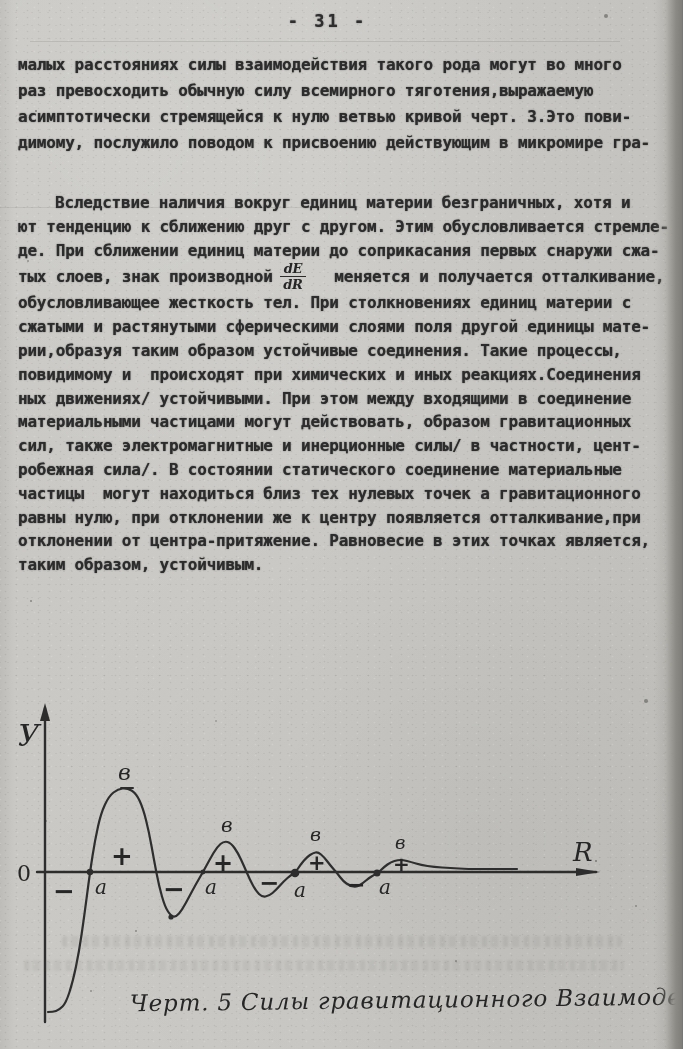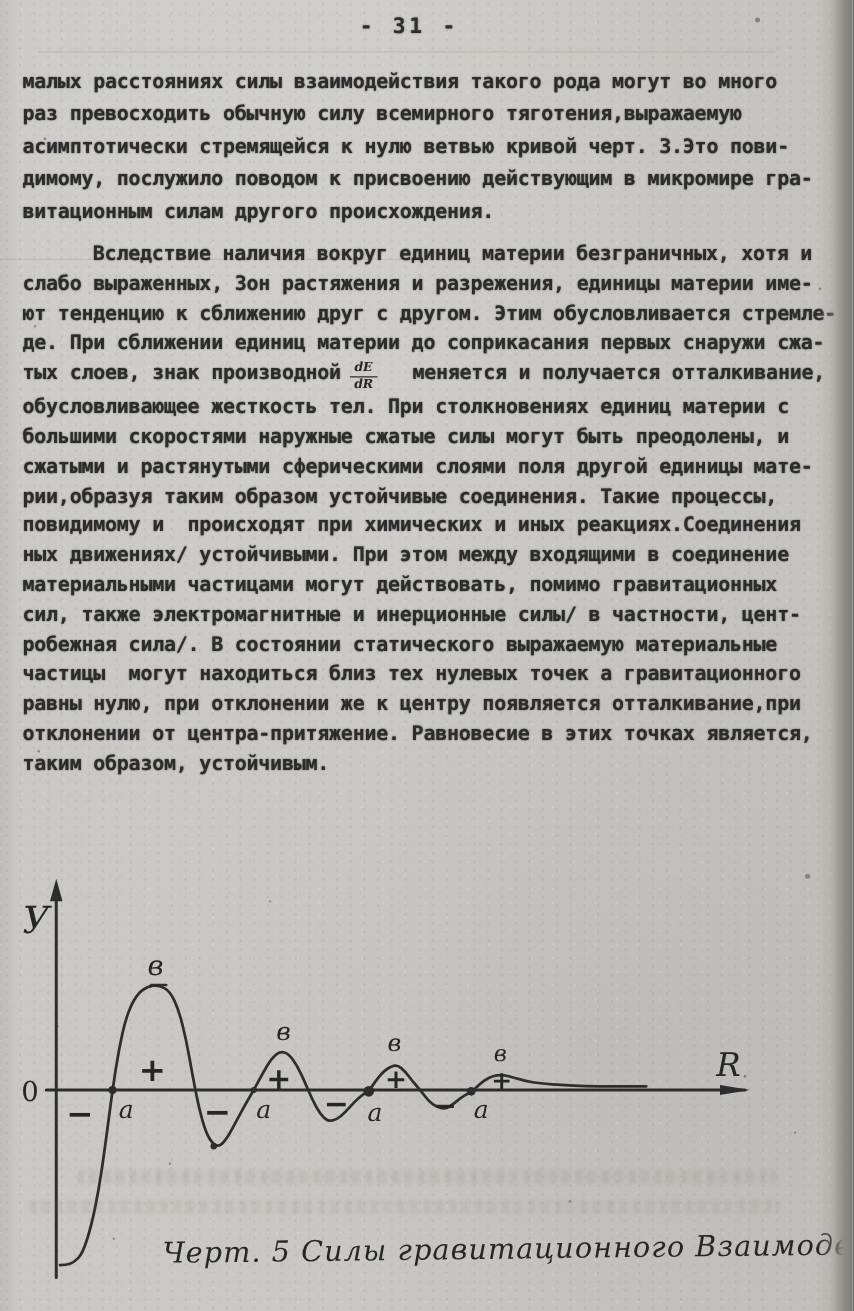--- a/index.html
+++ b/index.html
@@ -43,25 +43,25 @@
   }
   .para{position:absolute;left:18px;}
   .p1{top:52px;}
   .p2{top:191px;}
   .tline{
     white-space:pre;font-size:16px;font-weight:bold;color:#2c2c2c;
     letter-spacing:-0.2px;text-shadow:0 0 1.3px rgba(44,44,44,.85);
   }
   .p1 .tline{line-height:26px;}
   .p2 .tline{line-height:23.8px;}
-  .indent{text-indent:37px;text-align:center;}
+  .indent{text-indent:37px;}
   .fraction{
     display:inline-block;text-align:center;vertical-align:-7px;line-height:1;
     font-family:"DejaVu Serif","Liberation Serif",serif;font-style:italic;
-    font-size:10px;font-weight:bold;margin:0 28px 0 7px;text-shadow:none;color:#262626;
+    font-size:13px;font-weight:bold;margin:0 28px 0 7px;text-shadow:none;color:#262626;
   }
   .fraction .num{display:block;padding:0 4px 1px;border-bottom:1.6px solid #2c2c2c;}
   .fraction .den{display:block;padding-top:1px;}
   .figure-svg{position:absolute;left:0;top:700px;width:683px;height:349px;}
   .figure-svg .ax{stroke:#2d2d2d;stroke-width:2.4;stroke-linecap:round;}
   .figure-svg .ax2{stroke:#2d2d2d;stroke-width:2;stroke-linecap:round;}
   .figure-svg .curve{stroke:#2e2e2e;stroke-width:2.2;fill:none;stroke-linecap:round;stroke-linejoin:round;}
   .figure-svg .ink{fill:#2d2d2d;}
   .figure-svg text{fill:#262626;font-family:"DejaVu Serif","Liberation Serif",serif;}
   .figure-svg text.it{font-style:italic;}
@@ -87,38 +87,35 @@
   <div class="crease crease-2"></div>
   <div class="speck" style="left:35px;top:110px;"></div>
 
   <div class="page-number">- 31 -</div>
 
   <div class="para p1">
     <div class="tline">малых расстояниях силы взаимодействия такого рода могут во много</div>
     <div class="tline">раз превосходить обычную силу всемирного тяготения,выражаемую</div>
     <div class="tline">асимптотически стремящейся к нулю ветвью кривой черт. 3.Это пови-</div>
     <div class="tline">димому, послужило поводом к присвоению действующим в микромире гра-</div>
-    <div class="tline">витационным силам другого происхождения.</div>
   </div>
 
   <div class="para p2">
     <div class="tline indent">Вследствие наличия вокруг единиц материи безграничных, хотя и</div>
-    <div class="tline">слабо выраженных, Зон растяжения и разрежения, единицы материи име-</div>
     <div class="tline">ют тенденцию к сближению друг с другом. Этим обусловливается стремле-</div>
     <div class="tline">де. При сближении единиц материи до соприкасания первых снаружи сжа-</div>
     <div class="tline"><span>тых слоев, знак производной</span><span class="fraction"><span class="num">dE</span><span class="den">dR</span></span><span>меняется и получается отталкивание,</span></div>
     <div class="tline">обусловливающее жесткость тел. При столкновениях единиц материи с</div>
-    <div class="tline">большими скоростями наружные сжатые силы могут быть преодолены, и</div>
     <div class="tline">сжатыми и растянутыми сферическими слоями поля другой единицы мате-</div>
     <div class="tline">рии,образуя таким образом устойчивые соединения. Такие процессы,</div>
     <div class="tline">повидимому и  происходят при химических и иных реакциях.Соединения</div>
     <div class="tline">ных движениях/ устойчивыми. При этом между входящими в соединение</div>
-    <div class="tline">материальными частицами могут действовать, помимо гравитационных</div>
+    <div class="tline">материальными частицами могут действовать, образом гравитационных</div>
     <div class="tline">сил, также электромагнитные и инерционные силы/ в частности, цент-</div>
-    <div class="tline">робежная сила/. В состоянии статического выражаемую материальные</div>
+    <div class="tline">робежная сила/. В состоянии статического соединение материальные</div>
     <div class="tline">частицы  могут находиться близ тех нулевых точек а гравитационного</div>
     <div class="tline">равны нулю, при отклонении же к центру появляется отталкивание,при</div>
     <div class="tline">отклонении от центра-притяжение. Равновесие в этих точках является,</div>
     <div class="tline">таким образом, устойчивым.</div>
   </div>
 
   <svg id="fig" class="figure-svg" viewBox="0 0 683 349">
       <line x1="45" y1="8" x2="45" y2="322" class="ax"></line>
       <line x1="37" y1="172" x2="596" y2="172" class="ax"></line>
       <polygon points="45,3 40,21 50,21" class="ink"></polygon>

